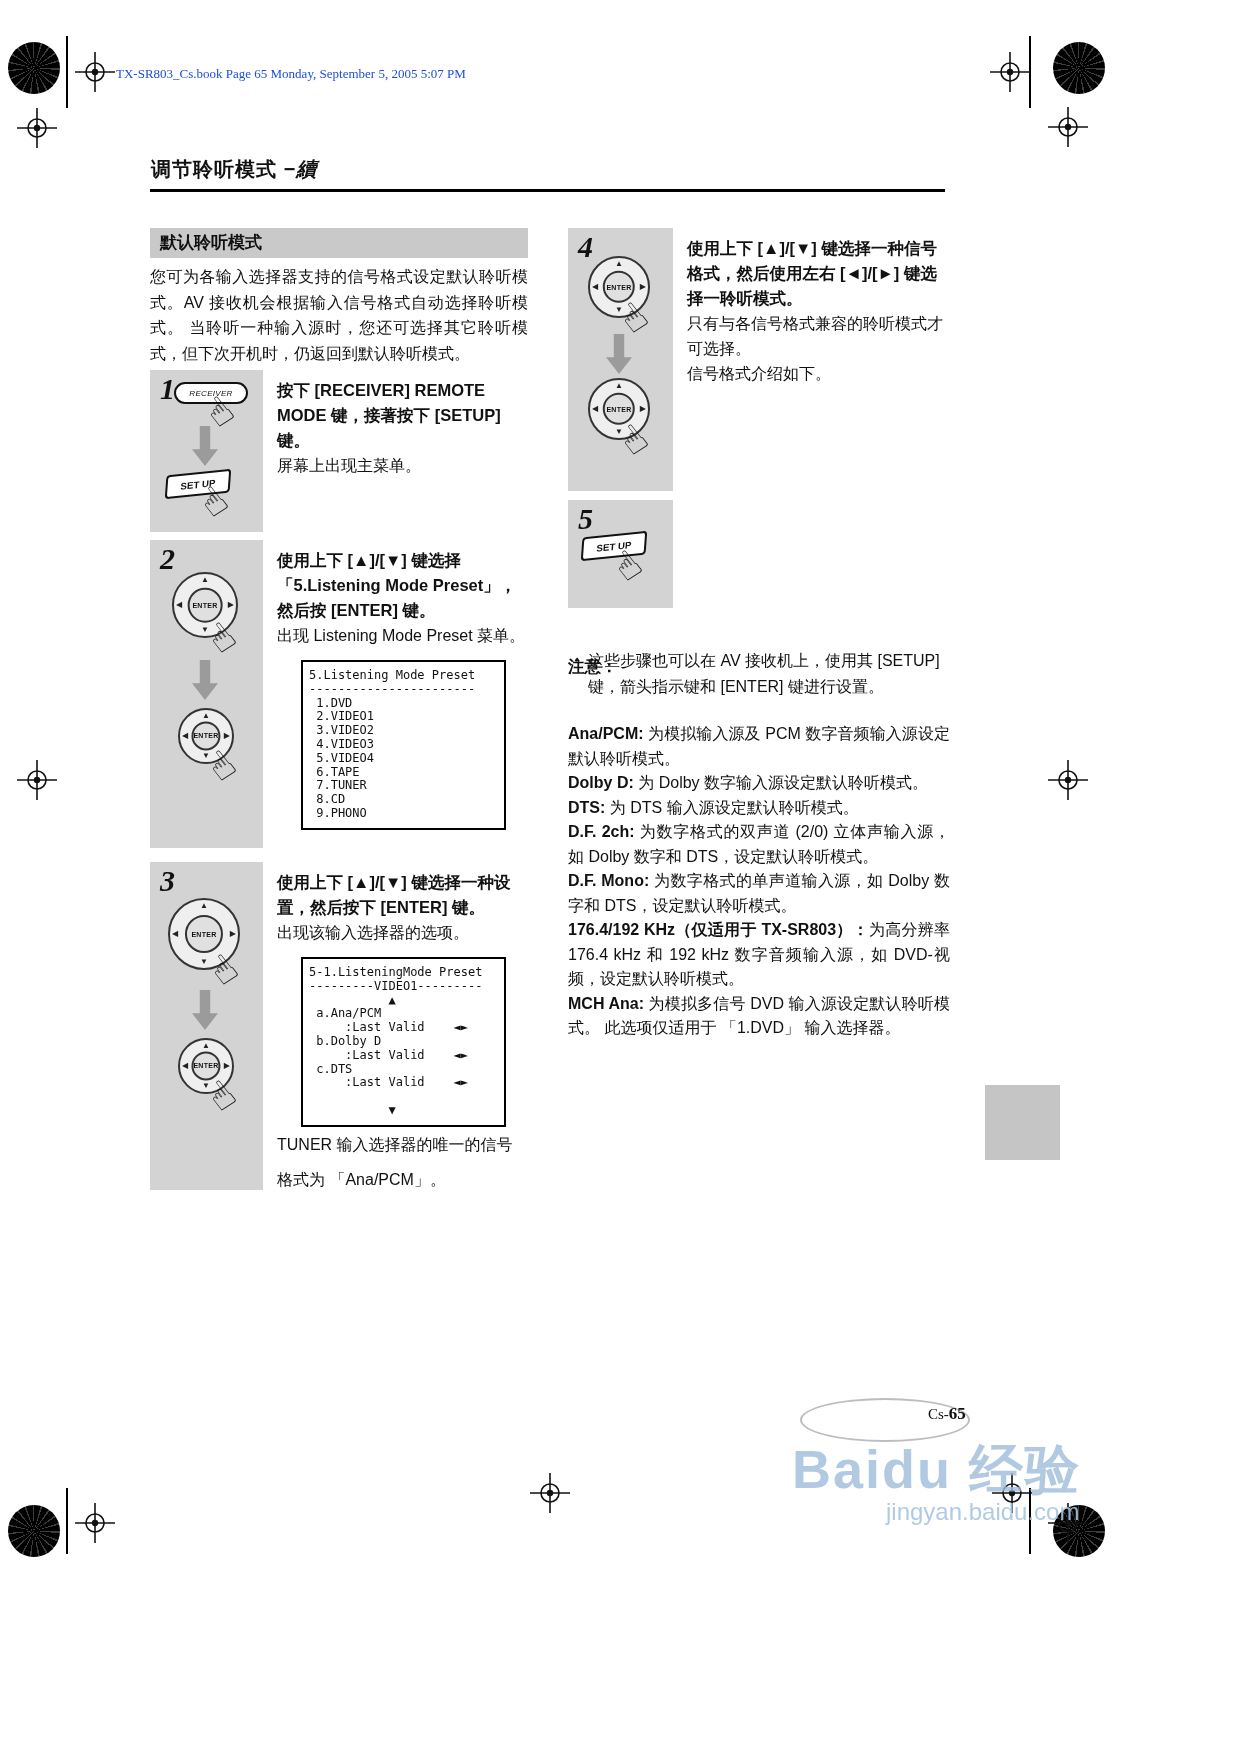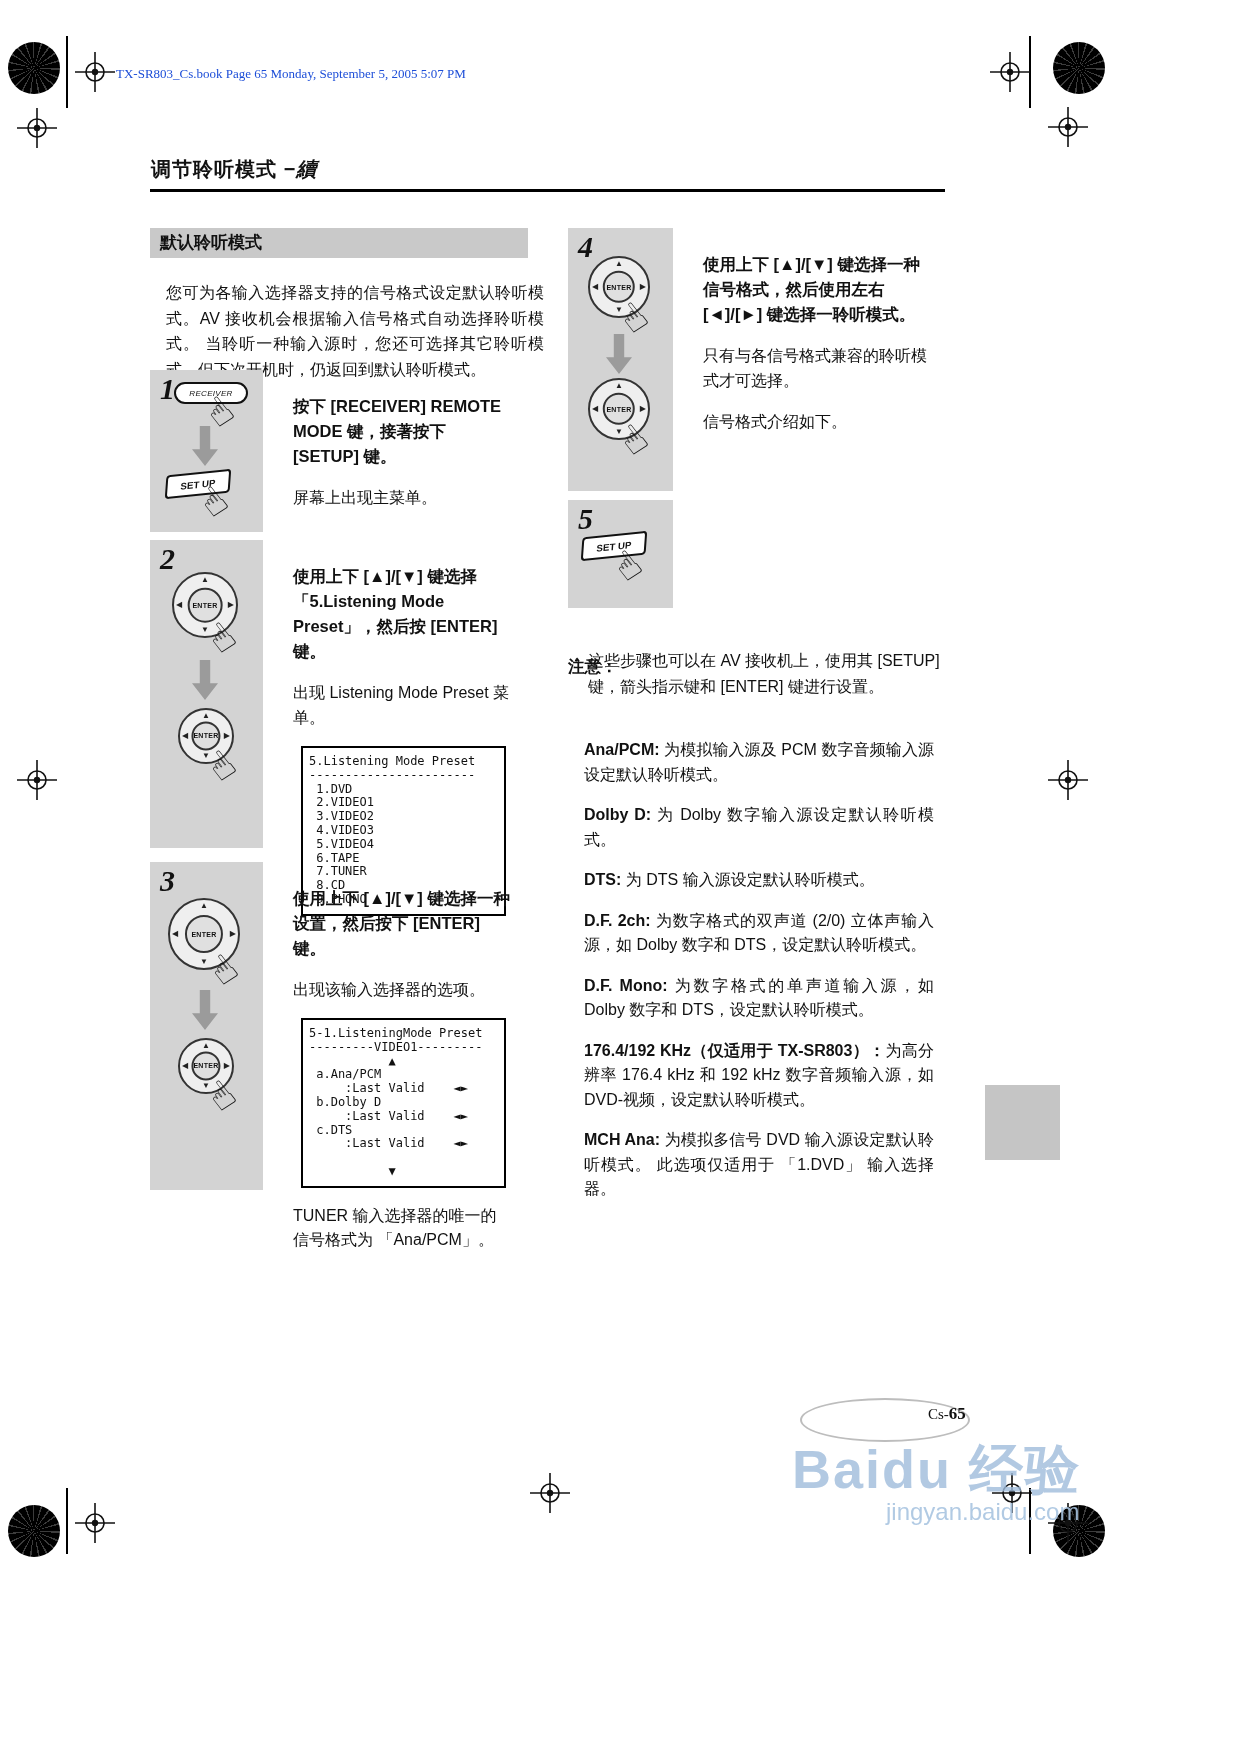--- a/index.html
+++ b/index.html
@@ -2,21 +2,21 @@
 <html><head>
 <meta charset="utf-8">
 <style>
   html,body { margin:0; padding:0; background:#9a9a9a; }
   * { box-sizing:border-box; }
   .page {
     position:relative; width:1240px; height:1754px; margin:0 auto;
     background:#ffffff; overflow:hidden; color:#111;
     font-family:"Liberation Sans", sans-serif;
   }
-  .page p { margin:16px; }
+  .page p { margin:0; }
 
   
   .spiral { position:absolute; width:52px; height:52px; border-radius:50%;
     background:repeating-conic-gradient(#000 0deg 15deg, #3c3c3c 15deg 19deg); }
   .cross { position:absolute; }
   .vline { position:absolute; width:2px; background:#000; }
 
   
   .small-header { position:absolute; left:116px; top:66px;
     font-family:"Liberation Serif", serif; font-size:13px; color:#1d4ed8; }
@@ -34,21 +34,21 @@
   .step { position:absolute; display:flex; align-items:stretch; }
   .sg { width:113px; background:#d3d3d3; position:relative; flex:none; }
   .sg-narrow { width:105px; }
   .step-num { position:absolute; top:2px; left:10px;
     font-family:"Liberation Serif", serif; font-style:italic; font-weight:bold; font-size:30px; }
   .sb { flex:1; padding:8px 2px 0 14px; position:relative; }
   .bold-t { font-weight:bold; font-size:16.5px; line-height:25px; }
   .norm-t { font-size:16px; line-height:25px; margin-top:6px; }
   .menu { border:2px solid #000; width:205px; padding:7px 6px; margin:12px 0 0 24px;
     font-family:"DejaVu Sans Mono", monospace; font-size:12px; line-height:13.8px; white-space:pre; }
-  .footnote { font-size:16px; line-height:24px; margin-top:14px; }
+  .footnote { font-size:16px; line-height:35px; margin-top:14px; }
 
   
   .dial { position:absolute; border-radius:50%; border:2px solid #333; background:#efefef; }
   .d72 { width:72px; height:72px; }
   .d66 { width:66px; height:66px; }
   .d62 { width:62px; height:62px; }
   .d56 { width:56px; height:56px; }
   .dial .ctr { position:absolute; left:50%; top:50%; transform:translate(-50%,-50%);
     width:56%; height:56%; border-radius:50%; border:2px solid #333; background:#e0e0e0;
     display:flex; align-items:center; justify-content:center;

